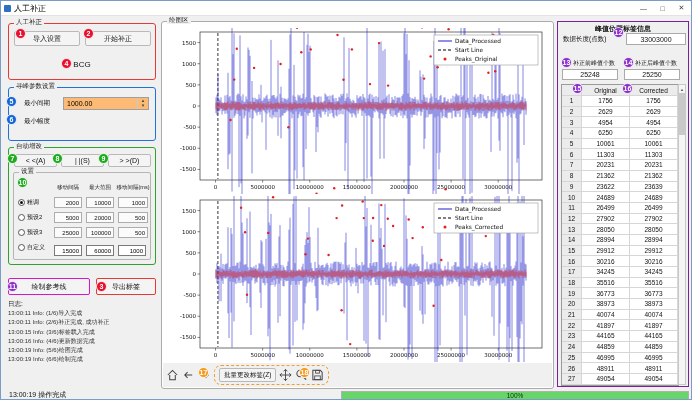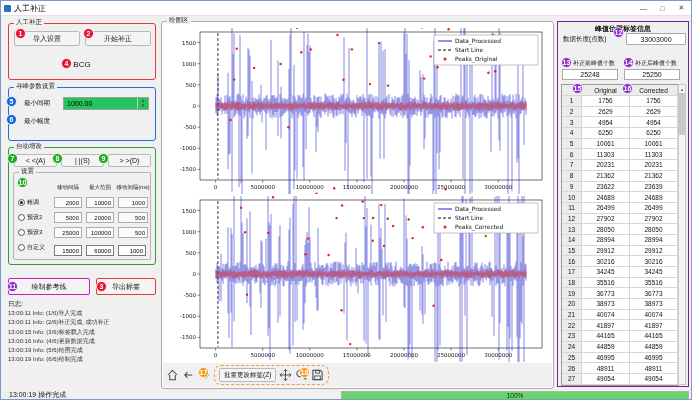--- a/index.html
+++ b/index.html
@@ -11,21 +11,21 @@
 .win-buttons{margin-left:auto;display:flex;height:100%}
 .win-btn{width:19px;display:flex;align-items:center;justify-content:center;font-size:7px;color:#444;cursor:default}
 .grp{position:absolute;border-radius:3px}
 .grp-title{position:absolute;top:-5px;left:5px;background:#f0f0f0;padding:0 2px;font-size:6.5px;line-height:1;color:#222;white-space:nowrap}
 .btn{position:absolute;display:flex;align-items:center;justify-content:center;font-size:7px;color:#111;background:#f4f4f4;border:1px solid #b9b9b9;border-radius:2px;white-space:nowrap}
 #grp-manual{left:7px;top:22px;width:148px;height:57px;border:1px solid #e53935}
 #bcg-label{position:absolute;top:36px;left:0;width:100%;text-align:center;font-size:8px;color:#111}
 #grp-peak{left:7px;top:86px;width:148px;height:54px;border:1px solid #1e73d8}
 .param-row{position:absolute;left:6px;right:6px;height:14px;display:flex;align-items:center}
 .param-label{font-size:6.5px;width:48px;padding-left:9px;color:#111}
-.spinbox{flex:1;height:13px;background:#22c55e;border:1px solid #9f9f9f;position:relative;display:flex;align-items:center}
+.spinbox{flex:1;height:13px;background:#fdba74;border:1px solid #9f9f9f;position:relative;display:flex;align-items:center}
 .spin-value{border:none;outline:none;width:74%;font-size:7px;padding-left:3px;background:transparent;font-family:"Liberation Sans",sans-serif}
 .spin-arrows{position:absolute;right:0;top:0;bottom:0;width:11px;border-left:1px solid #c9c9c9;display:flex;flex-direction:column}
 .spin-up,.spin-down{flex:1;font-size:5px;line-height:1;display:flex;align-items:center;justify-content:center;color:#444}
 #grp-adjust{left:7px;top:146px;width:148px;height:118px;border:1px solid #2ea12e}
 #grp-settings{position:absolute;left:4px;top:24px;width:138px;height:88px;border:1px solid #b5b5b5;border-radius:2px}
 #settings-grid{position:absolute;left:2px;top:7px;right:2px;display:grid;grid-template-columns:36px 32px 32px 34px;grid-auto-rows:15px;align-items:center}
 .sg-head{font-size:5.5px;text-align:center;color:#222;overflow:hidden;white-space:nowrap}
 .sg-radio-cell{display:flex;align-items:center;gap:2px;padding-left:2px}
 .radio{width:7px;height:7px;border:1px solid #555;border-radius:50%;background:#fff;display:inline-flex;align-items:center;justify-content:center;flex:none}
 .radio .dot{width:3px;height:3px;border-radius:50%;background:#111}

